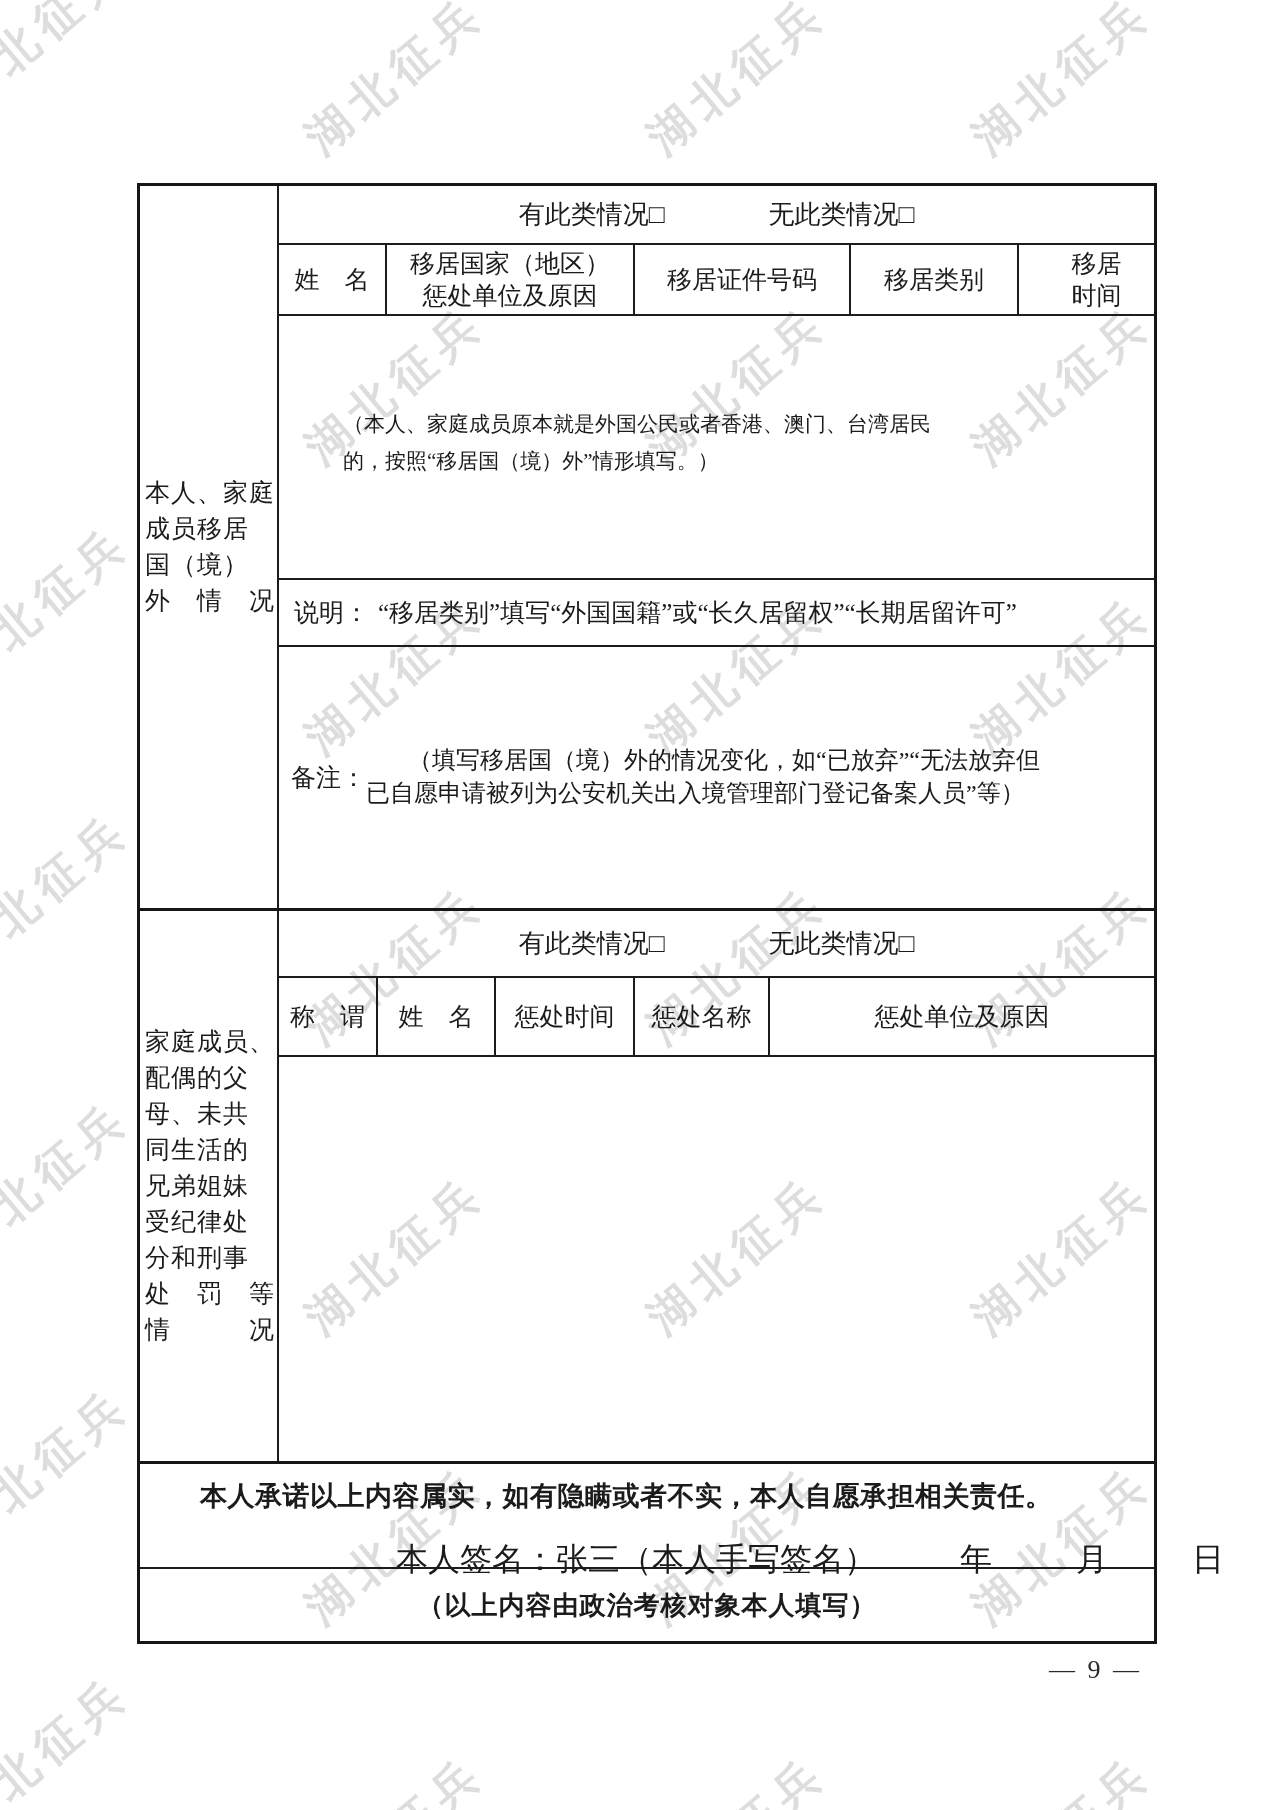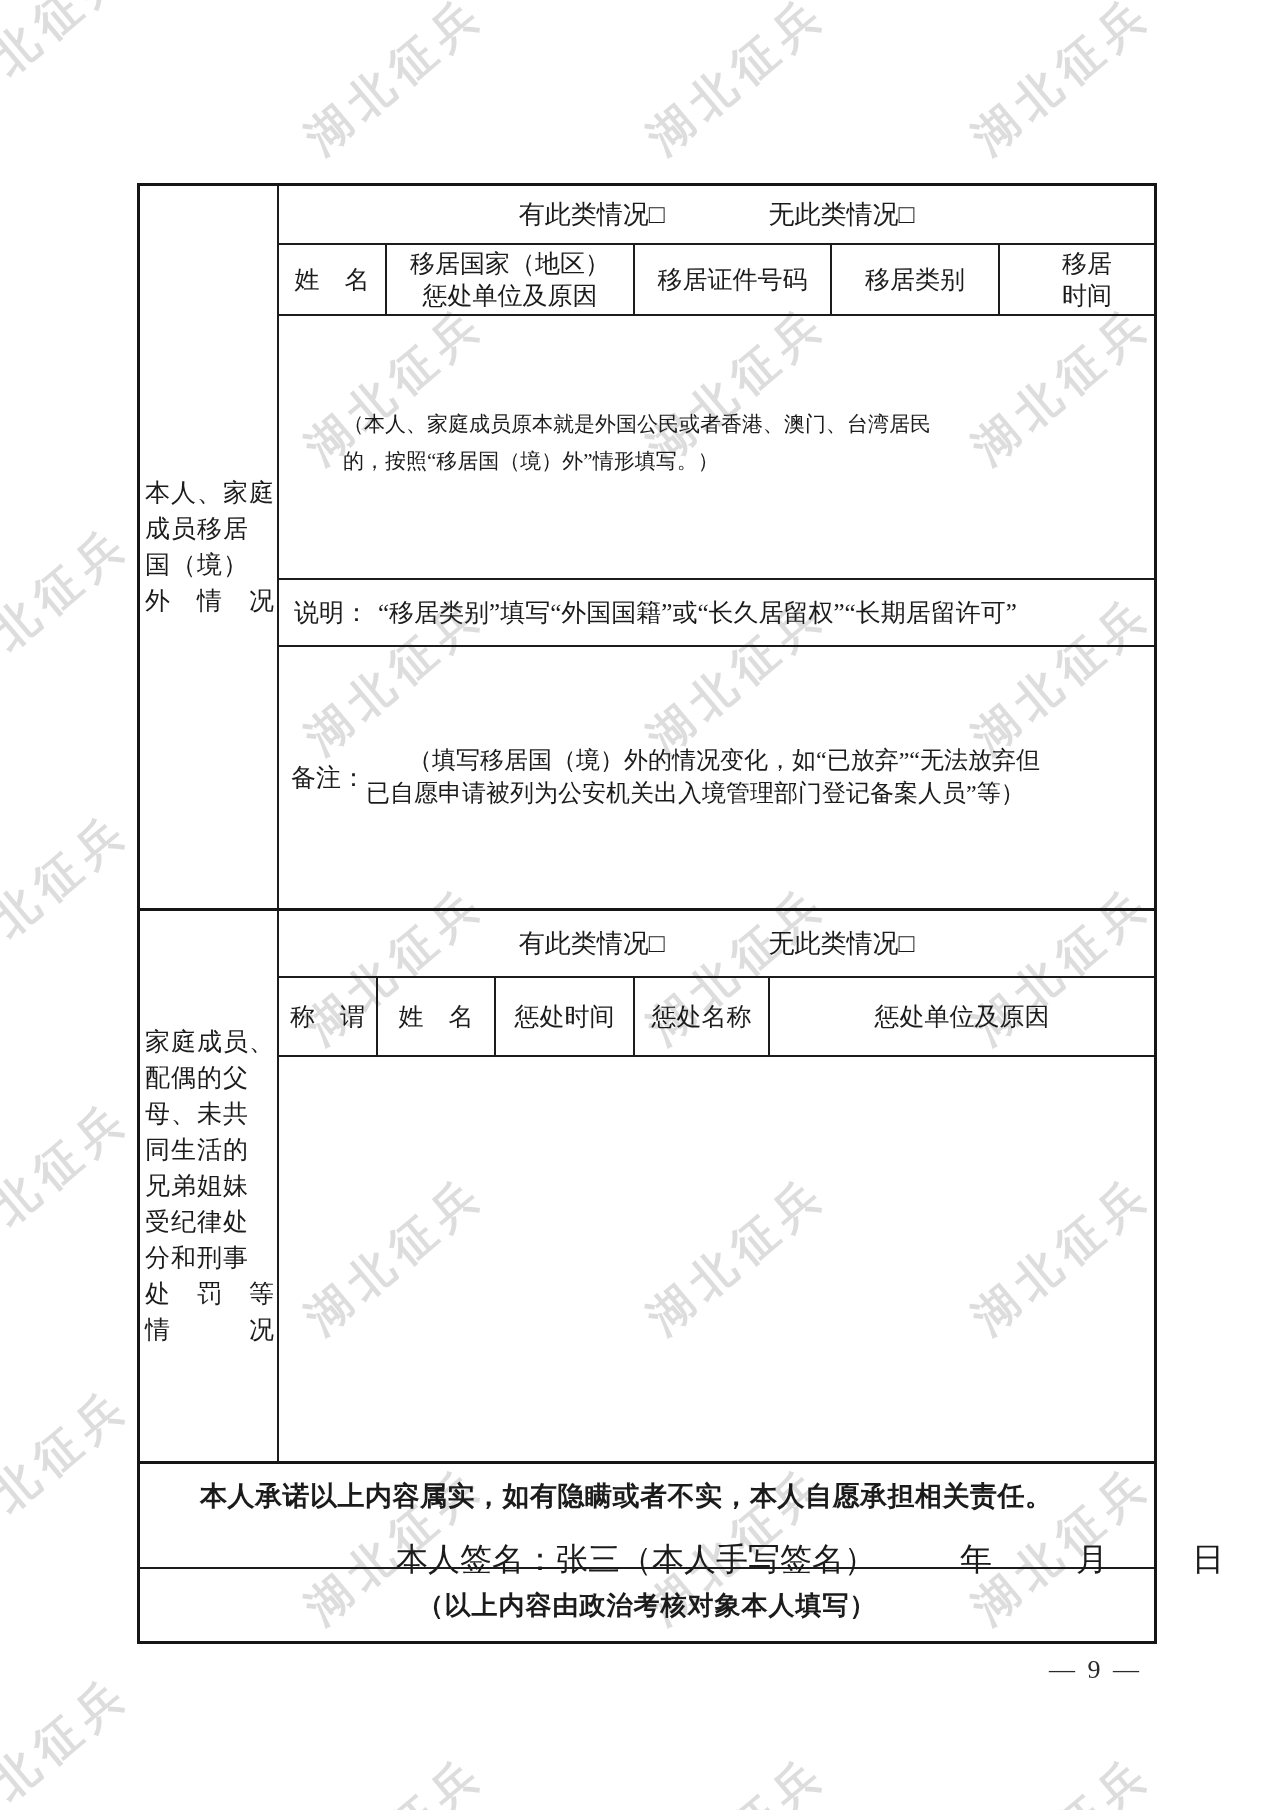--- a/index.html
+++ b/index.html
@@ -48,21 +48,21 @@
   .cb-opt{white-space:nowrap;}
   .hdr-row{display:flex; border-bottom:2px solid #1c1c1c;}
   .hdr-row-1{height:71px;}
   .hdr-row-2{height:79px;}
   .hcell{
     display:flex; align-items:center; justify-content:center;
     border-right:2px solid #1c1c1c; font-size:25px; line-height:32px;
     white-space:pre-line; text-align:center;
   }
   .hcell:last-child{border-right:none;}
-  .s1c1{width:108px;} .s1c2{width:248px;} .s1c3{width:197px;} .s1c4{width:168px;} .s1c5{flex:1;padding-left:20px;}
+  .s1c1{width:108px;} .s1c2{width:248px;} .s1c3{width:216px;} .s1c4{width:168px;} .s1c5{flex:1;padding-left:20px;}
   .s2c1{width:99px;} .s2c2{width:118px;} .s2c3{width:139px;} .s2c4{width:135px;} .s2c5{flex:1;}
   .data-area{flex:1; border-bottom:2px solid #1c1c1c; position:relative;}
   .data-area.last{border-bottom:none;}
   .note-par{
     margin:0; padding:90px 40px 0 64px;
     font-size:21px; line-height:37px; white-space:pre-line;
   }
   .shuoming-row{
     height:67px; display:flex; align-items:center;
     border-bottom:2px solid #1c1c1c; padding-left:15px; font-size:25px;

